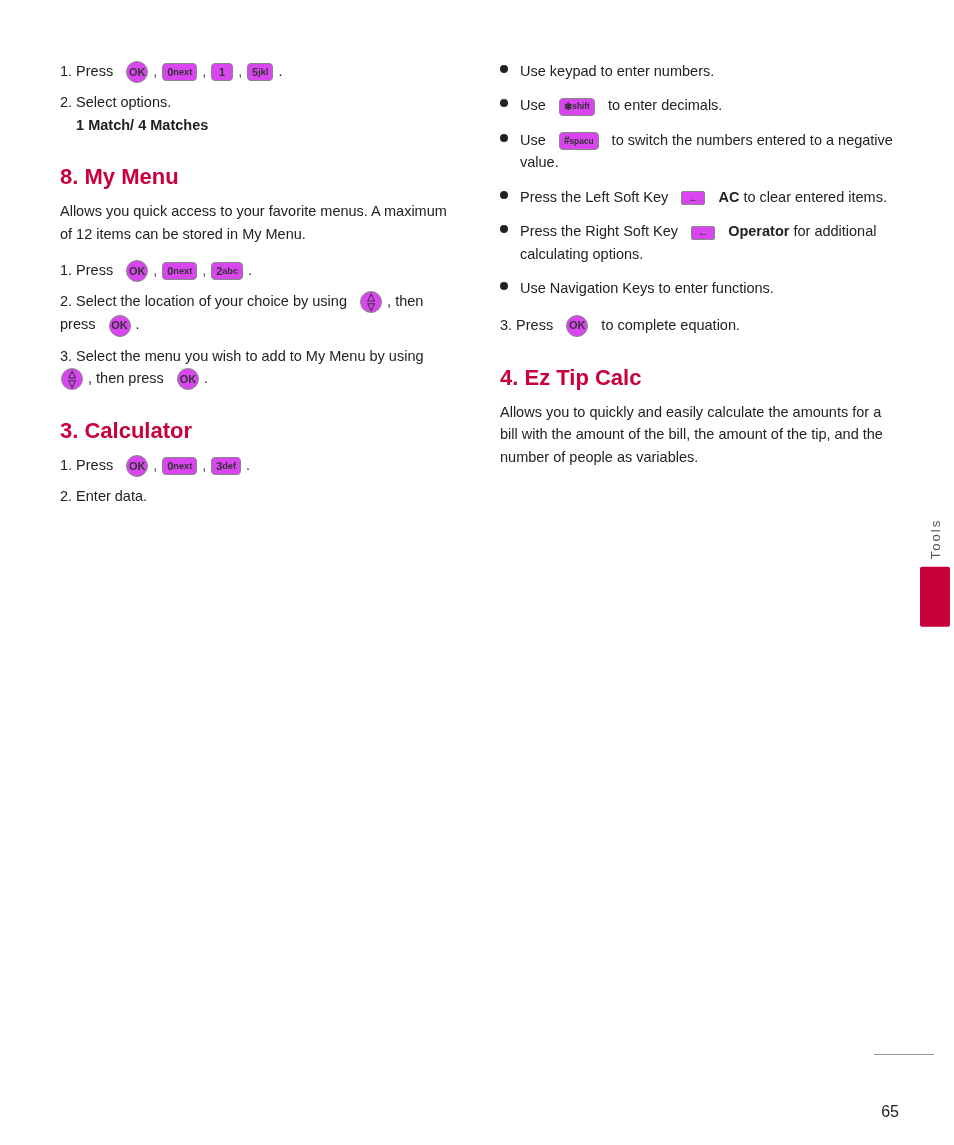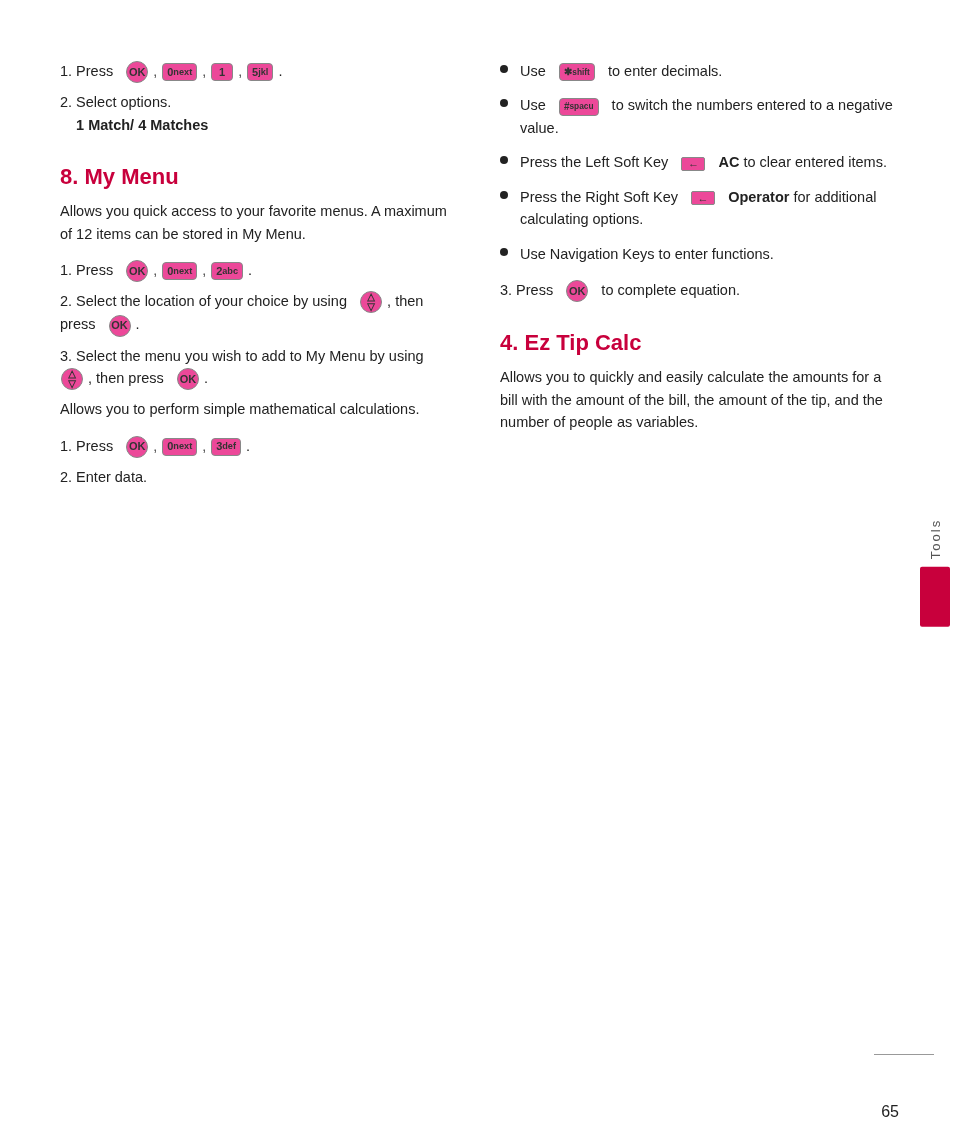--- a/index.html
+++ b/index.html
@@ -126,21 +126,21 @@
     
     .key-btn {
       display: inline-flex;
       align-items: center;
       justify-content: center;
       border: 1.5px solid #888;
       border-radius: 4px;
       padding: 1px 4px;
       font-size: 11px;
       font-weight: bold;
-      background: #ec4899;
+      background: #d946ef;
       color: #333;
       min-width: 22px;
       height: 18px;
       vertical-align: middle;
       margin: 0 1px;
       line-height: 1;
     }
 
     .key-btn-ok {
       border-radius: 50%;
@@ -251,21 +251,21 @@
       <div class="step">
         3. Select the menu you wish to add to My Menu by using &nbsp;
         <span class="key-btn key-btn-nav" style="font-size:10px;">△<br>▽</span>
         , then press &nbsp;
         <span class="key-btn key-btn-ok">OK</span>
         .
       </div>
     </div>
 
     <div>
-      <div class="section-desc">Allows you to perform simple mathematical calculations.</div>
+      <div class="section-title">3. Calculator</div>
 
       <div class="step">
         1. Press &nbsp;
         <span class="key-btn key-btn-ok">OK</span>
         <span class="comma-sep">,</span>
         <span class="key-btn">0<sub>next</sub></span>
         <span class="comma-sep">,</span>
         <span class="key-btn">3<sub>def</sub></span>
         .
       </div>
@@ -274,20 +274,24 @@
         2. Enter data.
       </div>
     </div>
 
   </div>
 
   <div class="right-column">
 
     <ul class="bullet-list">
 
+      <li>
+        <span class="bullet-dot"></span>
+        <span class="bullet-text">Use keypad to enter numbers.</span>
+      </li>
 
       <li>
         <span class="bullet-dot"></span>
         <span class="bullet-text">
           Use &nbsp;
           <span class="key-btn key-btn-star">✱<sub>shift</sub></span>
           &nbsp; to enter decimals.
         </span>
       </li>
 

